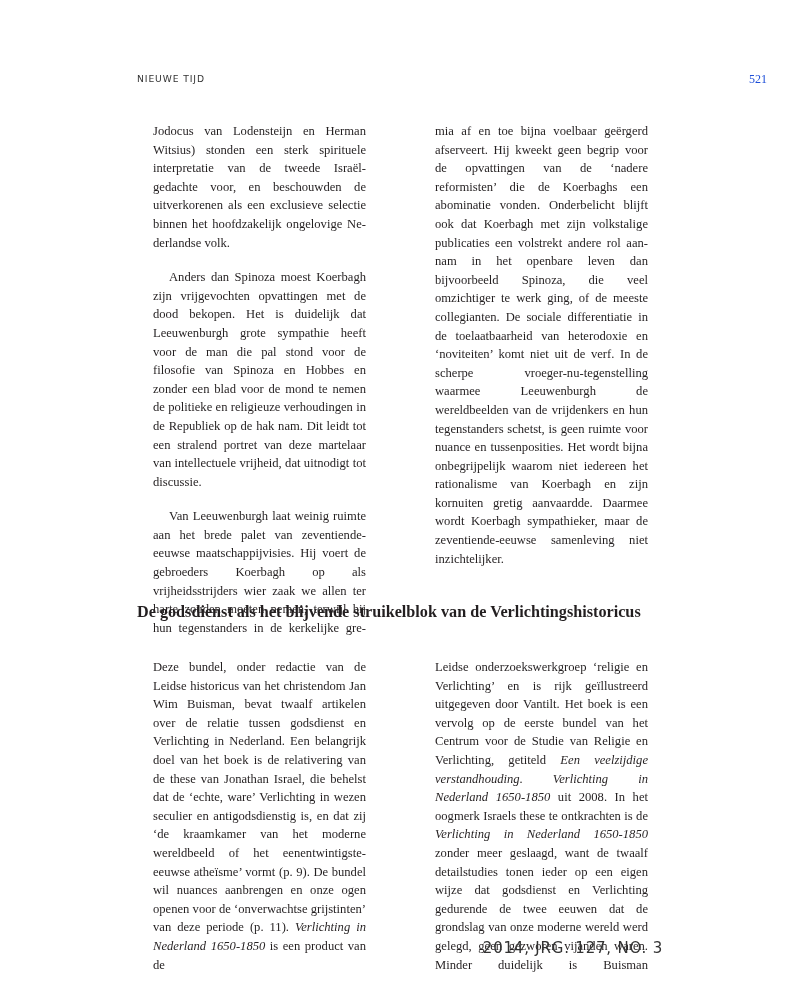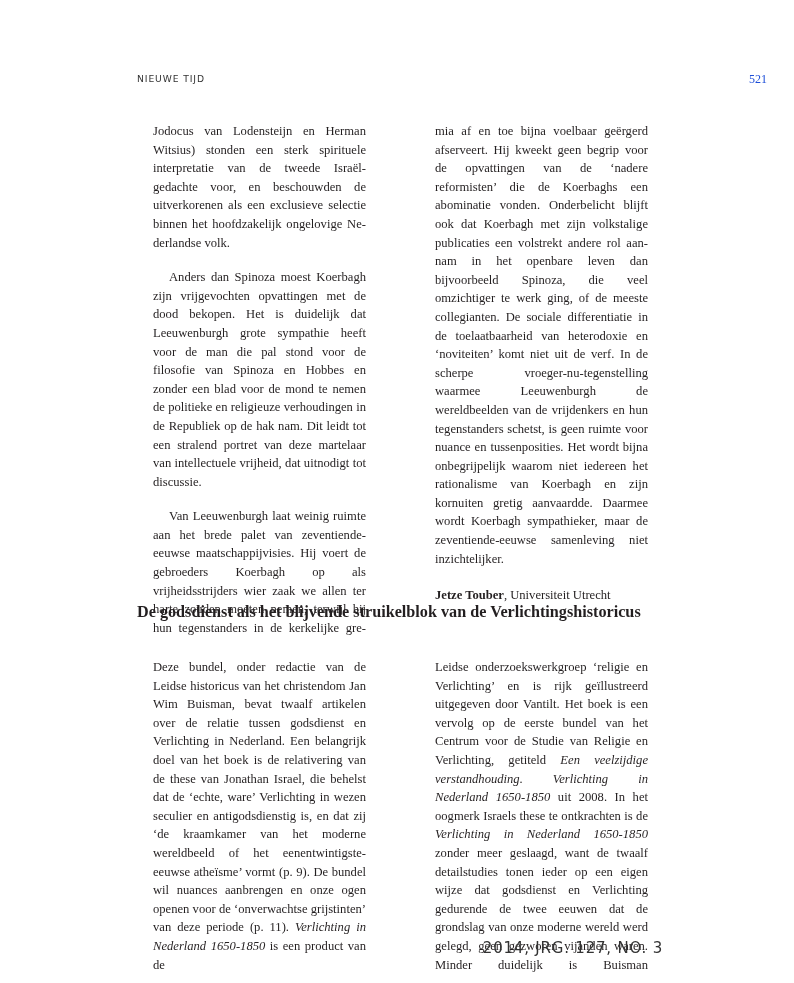--- a/index.html
+++ b/index.html
@@ -50,21 +50,20 @@
   <div class="page-number">521</div>
 
   <div class="col col1">
     <p>Jodocus van Lodensteijn en Herman Witsius) stonden een sterk spirituele interpretatie van de tweede Israël-gedachte voor, en beschouw­den de uitverkorenen als een exclusieve selec­tie binnen het hoofdzakelijk ongelovige Ne­derlandse volk.</p>
     <p class="indent">Anders dan Spinoza moest Koerbagh zijn vrijgevochten opvattingen met de dood beko­pen. Het is duidelijk dat Leeuwenburgh grote sympathie heeft voor de man die pal stond voor de filosofie van Spinoza en Hobbes en zonder een blad voor de mond te nemen de politieke en religieuze verhoudingen in de Re­publiek op de hak nam. Dit leidt tot een stra­lend portret van deze martelaar van intellec­tuele vrijheid, dat uitnodigt tot discussie.</p>
     <p class="indent" style="text-align-last: justify;">Van Leeuwenburgh laat weinig ruimte aan het brede palet van zeventiende-eeuwse maatschappijvisies. Hij voert de gebroeders Koerbagh op als vrijheidsstrijders wier zaak we allen ter harte zouden moeten nemen, ter­wijl hij hun tegenstanders in de kerkelijke gre-</p>
   </div>
 
   <div class="col col2">
     <p>mia af en toe bijna voelbaar geërgerd afser­veert. Hij kweekt geen begrip voor de opvat­tingen van de ‘nadere reformisten’ die de Koerbaghs een abominatie vonden. Onderbe­licht blijft ook dat Koerbagh met zijn volks­talige publicaties een volstrekt andere rol aan­nam in het openbare leven dan bijvoorbeeld Spinoza, die veel omzichtiger te werk ging, of de meeste collegianten. De sociale differentia­tie in de toelaatbaarheid van heterodoxie en ‘noviteiten’ komt niet uit de verf. In de scherpe vroeger-nu-tegenstelling waarmee Leeuwen­burgh de wereldbeelden van de vrijdenkers en hun tegenstanders schetst, is geen ruimte voor nuance en tussenposities. Het wordt bij­na onbegrijpelijk waarom niet iedereen het rationalisme van Koerbagh en zijn kornuiten gretig aanvaardde. Daarmee wordt Koerbagh sympathieker, maar de zeventiende-eeuwse samenleving niet inzichtelijker.</p>
-    <p class="signature"><b>Jetze Touber</b><span>, Universiteit Utrecht</span></p>
   </div>
 
 
   <div class="review-title">De godsdienst als het blijvende struikelblok van de Verlichtingshistoricus</div>
 
   <div class="col col3">
     <p style="text-align-last: justify;"><span>Deze bundel, onder redactie van de Leidse historicus van het christendom Jan Wim Buis­man, bevat twaalf artikelen over de relatie tus­sen godsdienst en Verlichting in Nederland. Een belangrijk doel van het boek is de relative­ring van de these van Jonathan Israel, die be­helst dat de ‘echte, ware’ Verlichting in wezen seculier en antigodsdienstig is, en dat zij ‘de kraamkamer van het moderne wereldbeeld of het eenentwintigste-eeuwse atheïsme’ vormt (p. 9). De bundel wil nuances aanbrengen en onze ogen openen voor de ‘onverwachtse grij­stinten’ van deze periode (p. 11). </span><i>Verlichting in Nederland 1650-1850</i><span> is een product van de</span></p>
   </div>
 
   <div class="col col4">

